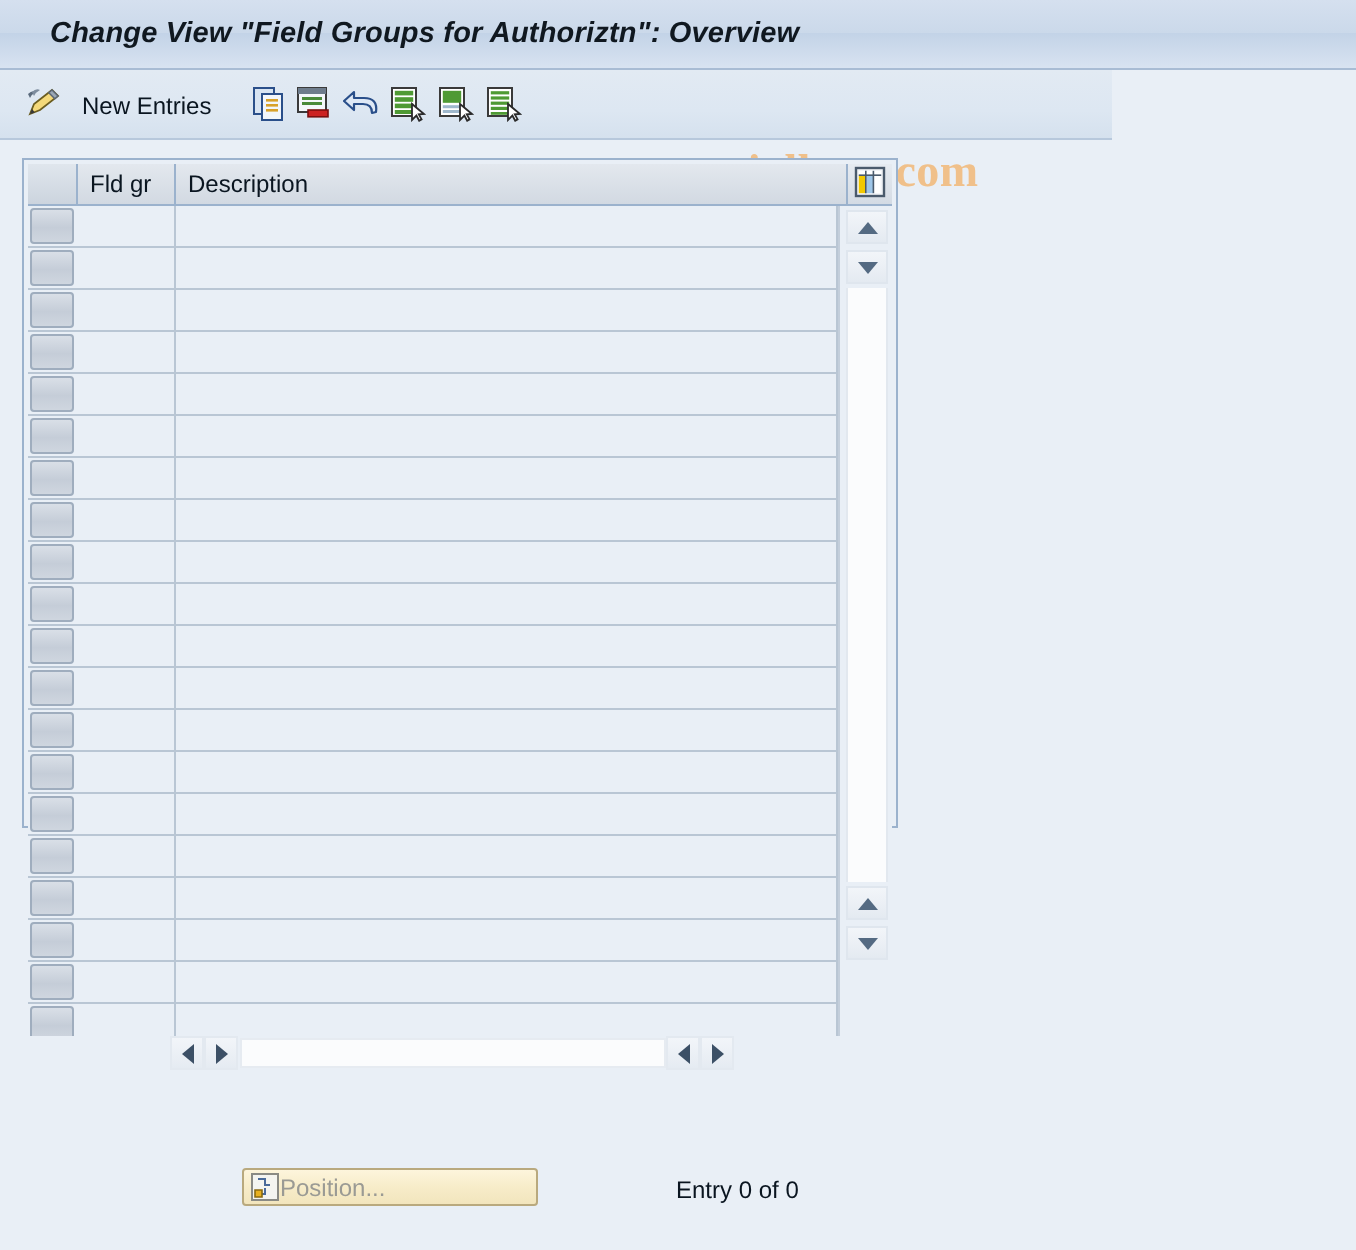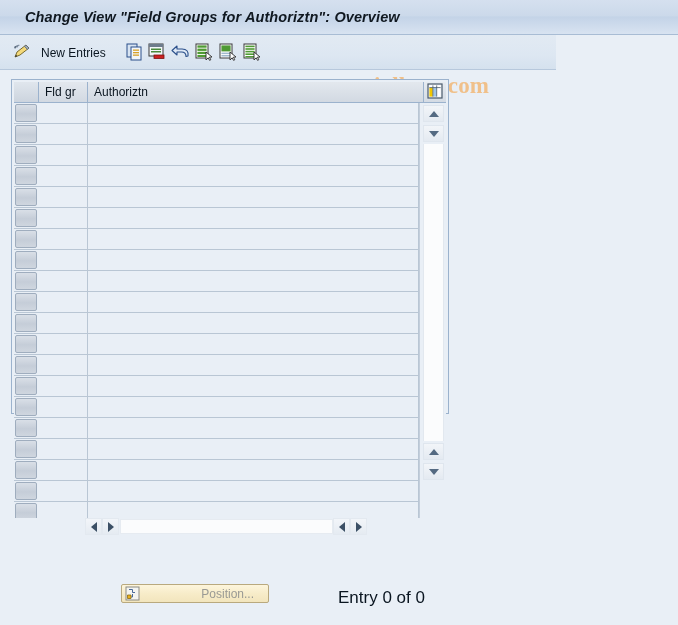--- a/index.html
+++ b/index.html
@@ -223,30 +223,30 @@
     width: 148px; height: 19px;
     background: linear-gradient(to bottom, #fdf5dc 0%, #f7ecc9 50%, #f2e5bd 100%);
     border: 1px solid #b9a97e;
     border-radius: 2px;
     box-sizing: border-box;
     display: flex; align-items: center;
     cursor: pointer;
   }
   .position-btn .pb-label {
     flex: 1;
-    text-align: right;
+    text-align: left;
     font-size: 12px;
     color: #9a9a94;
     padding-right: 14px;
     white-space: nowrap;
   }
   .entry-text {
     position: absolute;
     left: 338px; top: 588px;
-    font-size: 17px;
+    font-size: 12px;
     color: #0a1520;
     white-space: nowrap;
   }
 </style>
 </head>
 <body>
 
 <div class="titlebar">
   <div class="title-text">Change View "Field Groups for Authoriztn": Overview</div>
 </div>
@@ -352,21 +352,21 @@
 
   <div class="watermark">www.tutorialkart.com</div>
 </div>
 
 <div class="grid-frame">
   <div class="grid-inner">
 
     <div class="grid-header">
       <div class="hdr-sel"></div>
       <div class="hdr-cell hdr-fldgr">Fld gr</div>
-      <div class="hdr-cell hdr-desc">Authoriztn</div>
+      <div class="hdr-cell hdr-desc">Description</div>
       <div class="hdr-config">
         <span class="icon-box">
           <svg width="16" height="16" viewBox="0 0 16 16">
             <rect x="1" y="1" width="14" height="14" fill="#f0f3f7" stroke="#4a5a6c" stroke-width="1.2"></rect>
             <rect x="2.4" y="2.4" width="11.2" height="2" fill="#ffffff"></rect>
             <rect x="2.4" y="4.6" width="3.3" height="9" fill="#f2c800"></rect>
             <rect x="6.2" y="4.6" width="3.3" height="9" fill="#9fc6e8"></rect>
             <rect x="10" y="4.6" width="3.3" height="9" fill="#ffffff"></rect>
             <g stroke="#4a5a6c" stroke-width="0.8">
               <line x1="5.9" y1="2.4" x2="5.9" y2="13.6"></line>

